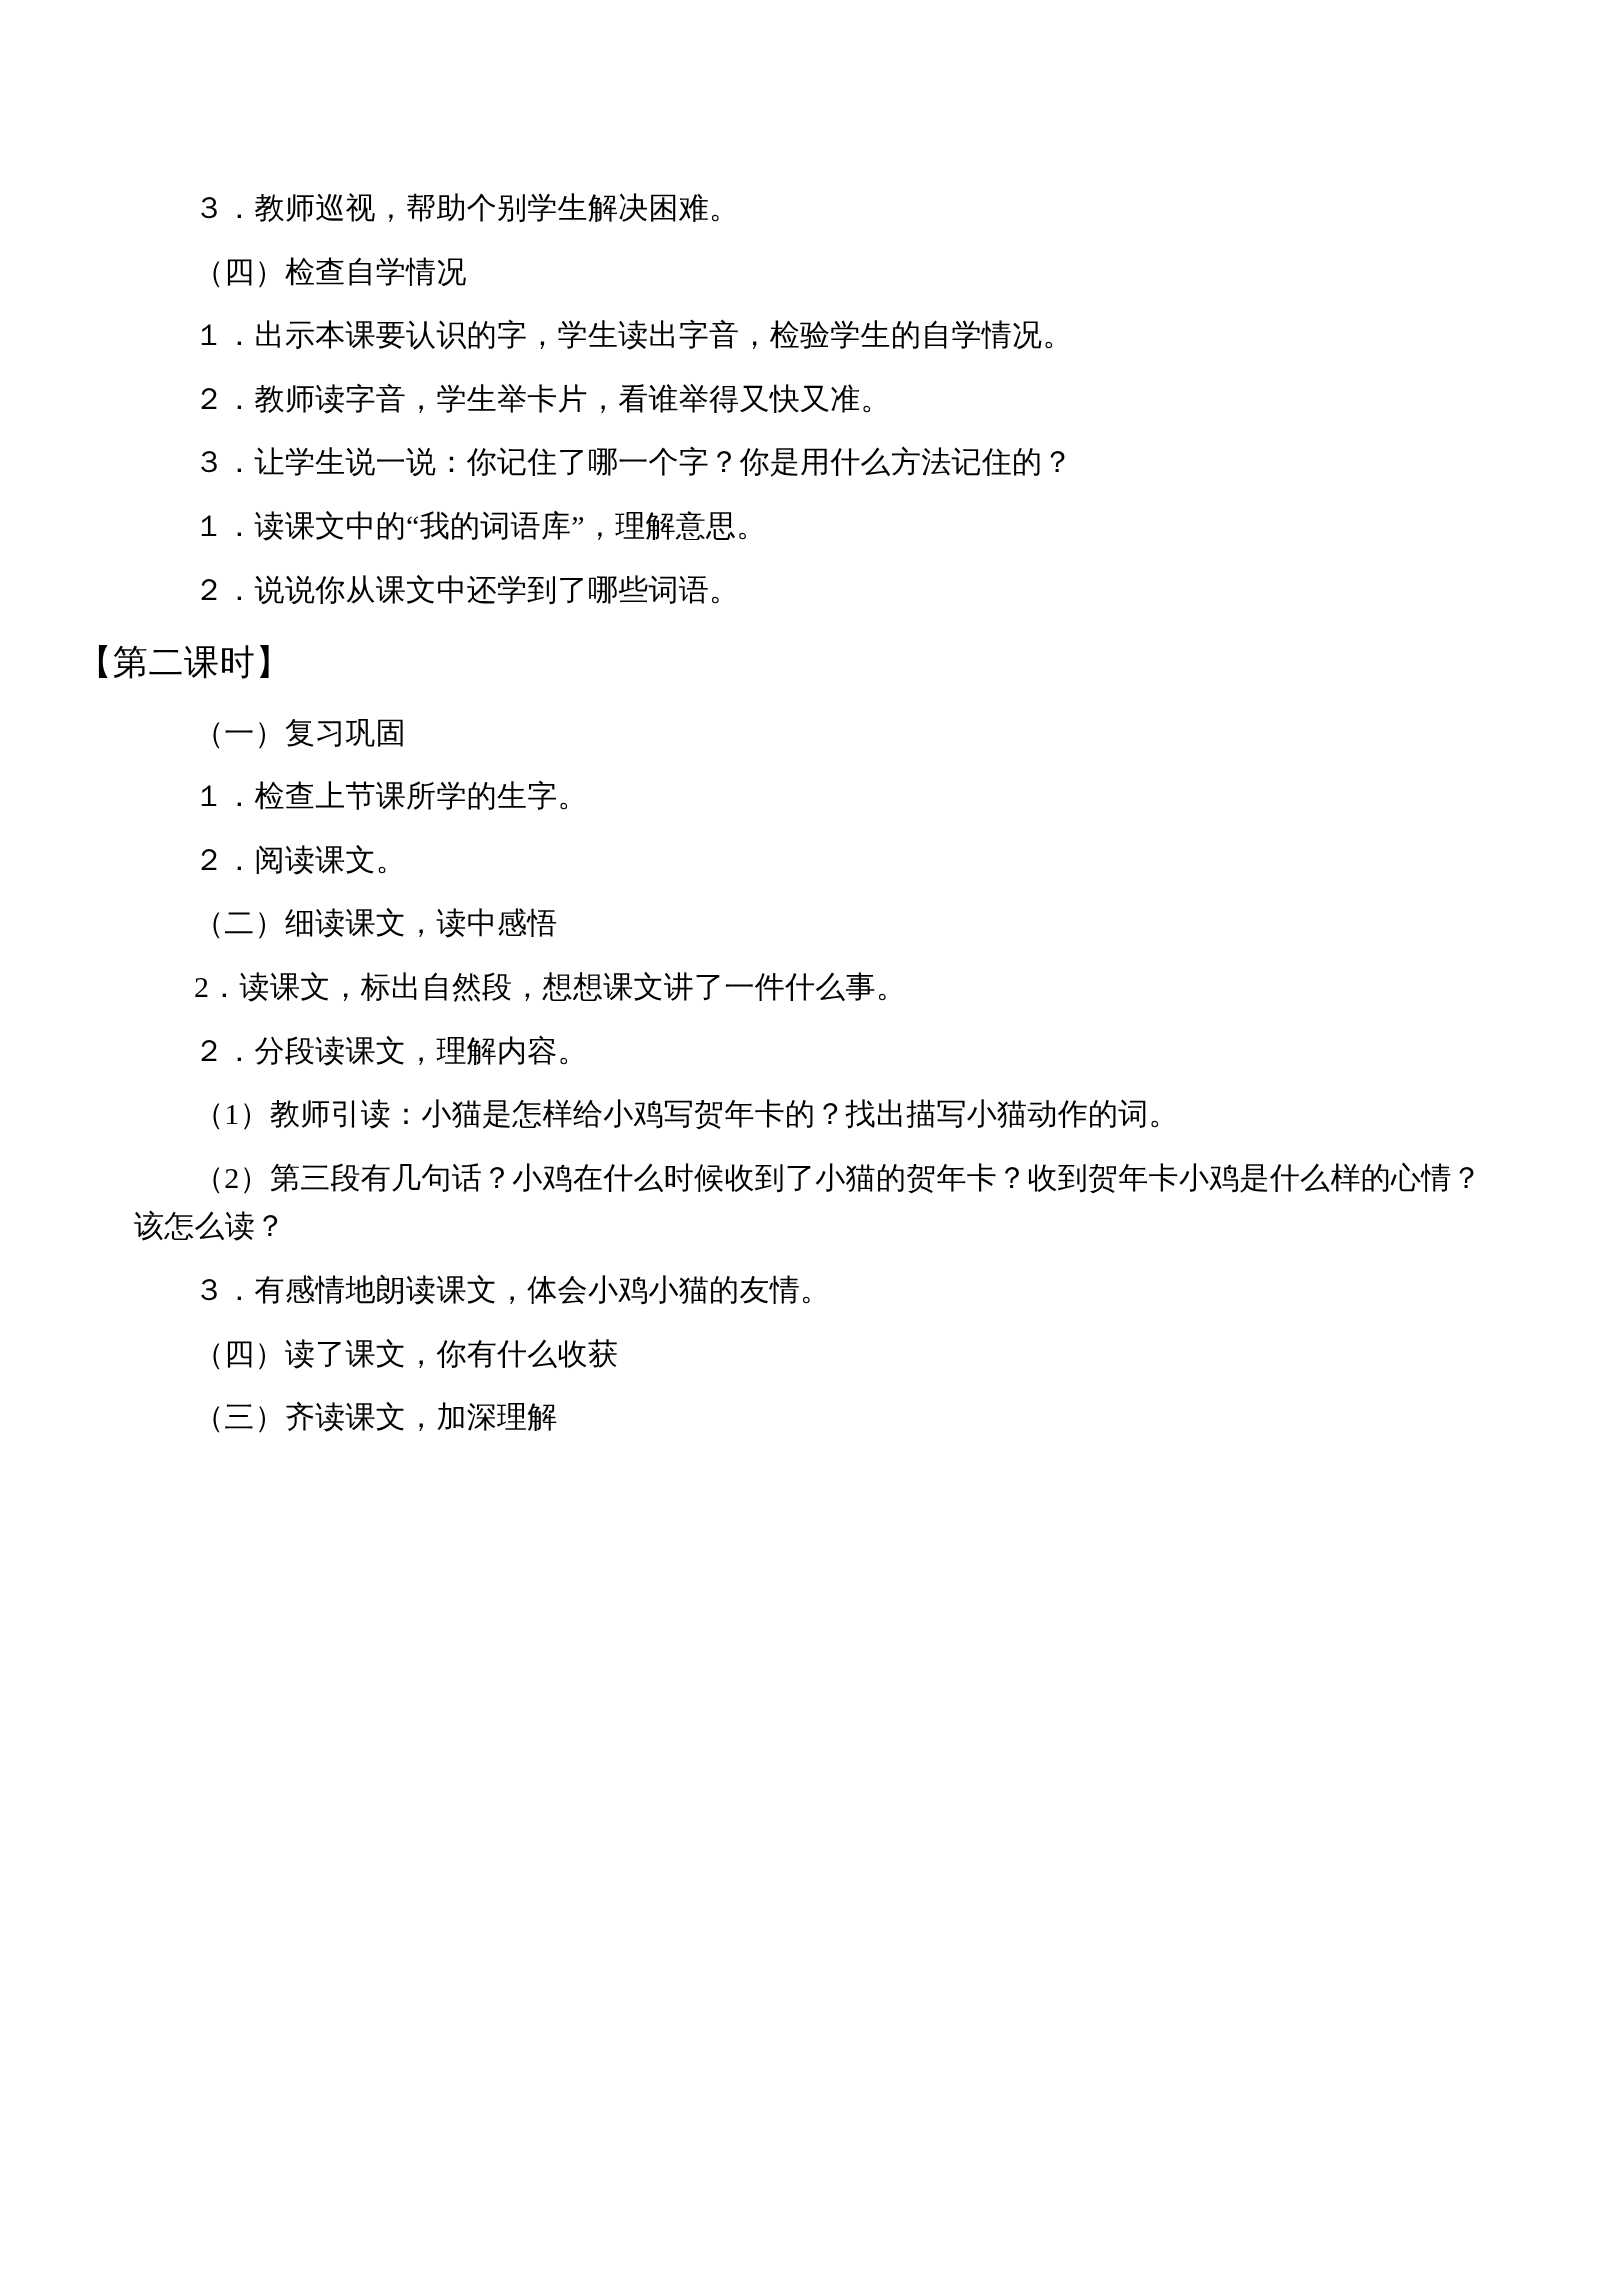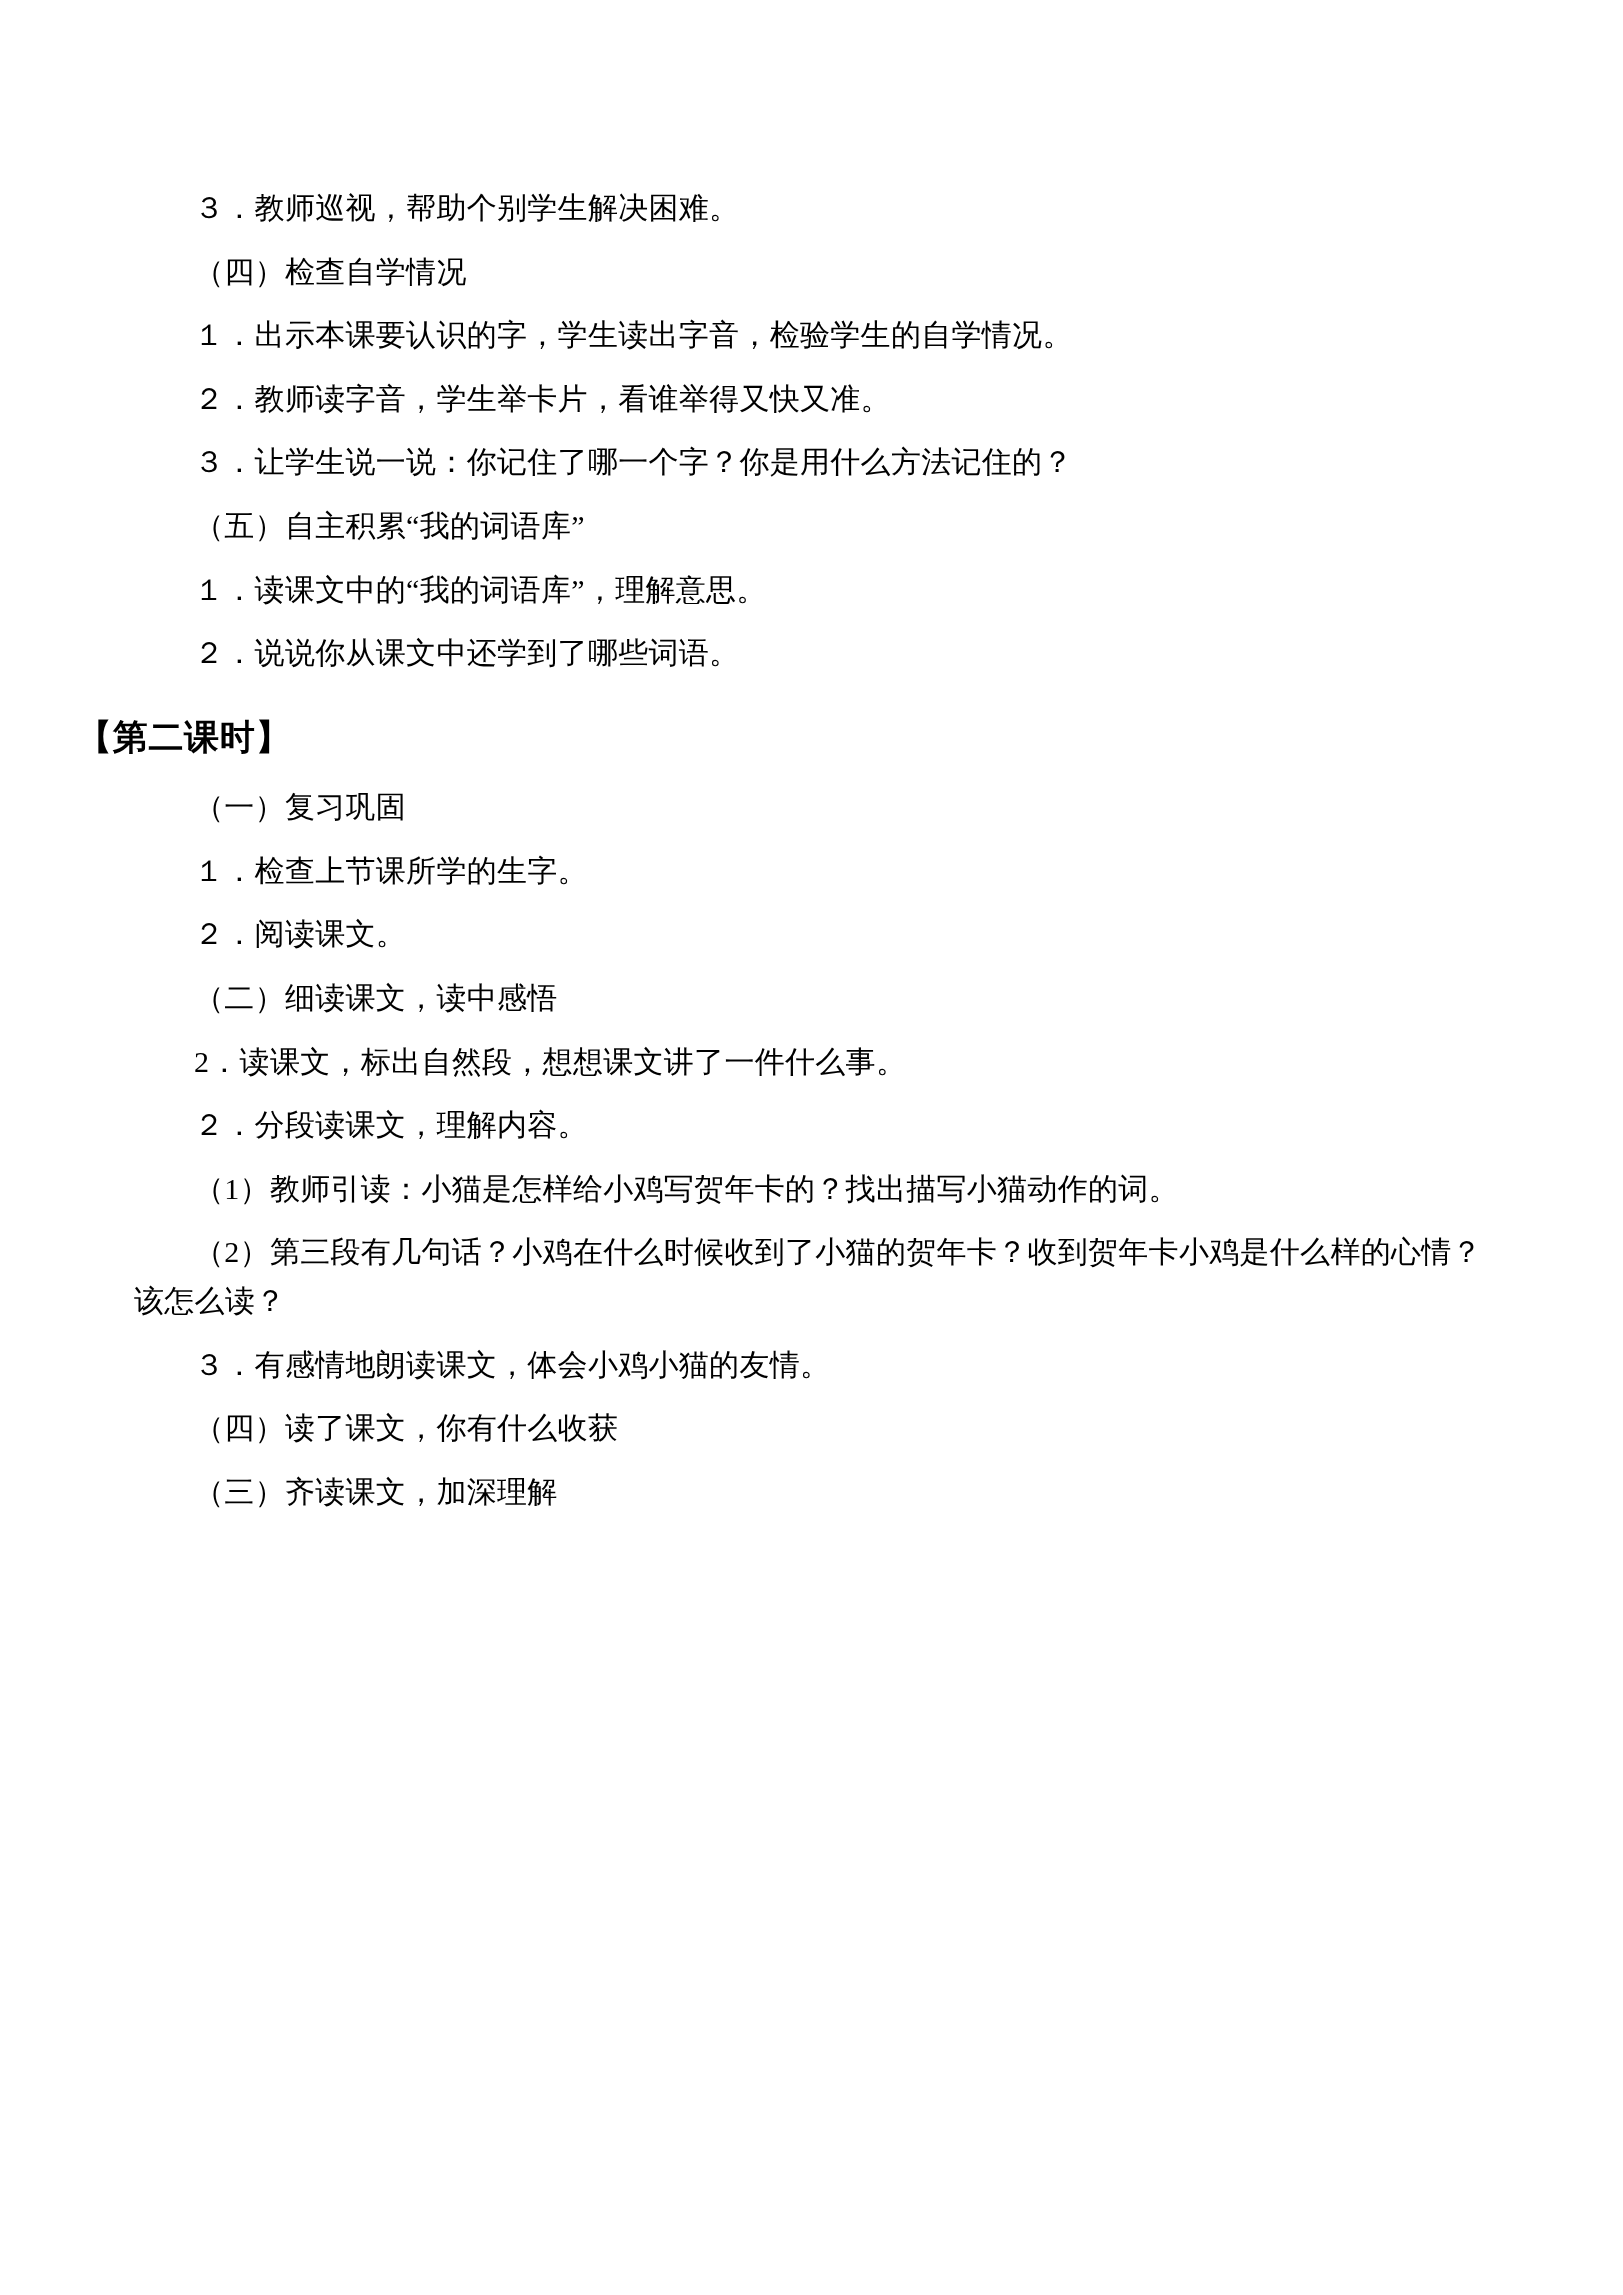--- a/index.html
+++ b/index.html
@@ -30,23 +30,23 @@
     line-height: 1.62;
     margin: 0 0 15px 0;
     text-align: left;
     letter-spacing: 0.3px;
   }
   .indent {
     text-indent: 60px;
   }
   .heading {
     font-size: 35px;
-    font-weight: bold;
+    font-weight: normal;
     line-height: 1.5;
-    margin: 34px 0 19px -57px;
+    margin: 23px 0 19px -57px;
     letter-spacing: 0.7px;
     font-family: "Liberation Serif", "DejaVu Serif", serif;
   }
   .footer {
     position: absolute;
     left: 0;
     right: 0;
     top: 2107px;
     text-align: center;
     font-size: 22px;
@@ -59,21 +59,20 @@
 <body>
 
 <div class="page">
   <div class="content">
 
     <p class="para indent">３．教师巡视，帮助个别学生解决困难。</p>
     <p class="para indent">（四）检查自学情况</p>
     <p class="para indent">１．出示本课要认识的字，学生读出字音，检验学生的自学情况。</p>
     <p class="para indent">２．教师读字音，学生举卡片，看谁举得又快又准。</p>
     <p class="para indent">３．让学生说一说：你记住了哪一个字？你是用什么方法记住的？</p>
-    <p class="para indent">（五）自主积累“我的词语库”</p>
     <p class="para indent">１．读课文中的“我的词语库”，理解意思。</p>
     <p class="para indent">２．说说你从课文中还学到了哪些词语。</p>
 
     <h2 class="heading">【第二课时】</h2>
 
     <p class="para indent">（一）复习巩固</p>
     <p class="para indent">１．检查上节课所学的生字。</p>
     <p class="para indent">２．阅读课文。</p>
     <p class="para indent">（二）细读课文，读中感悟</p>
     <p class="para indent">2．读课文，标出自然段，想想课文讲了一件什么事。</p>

